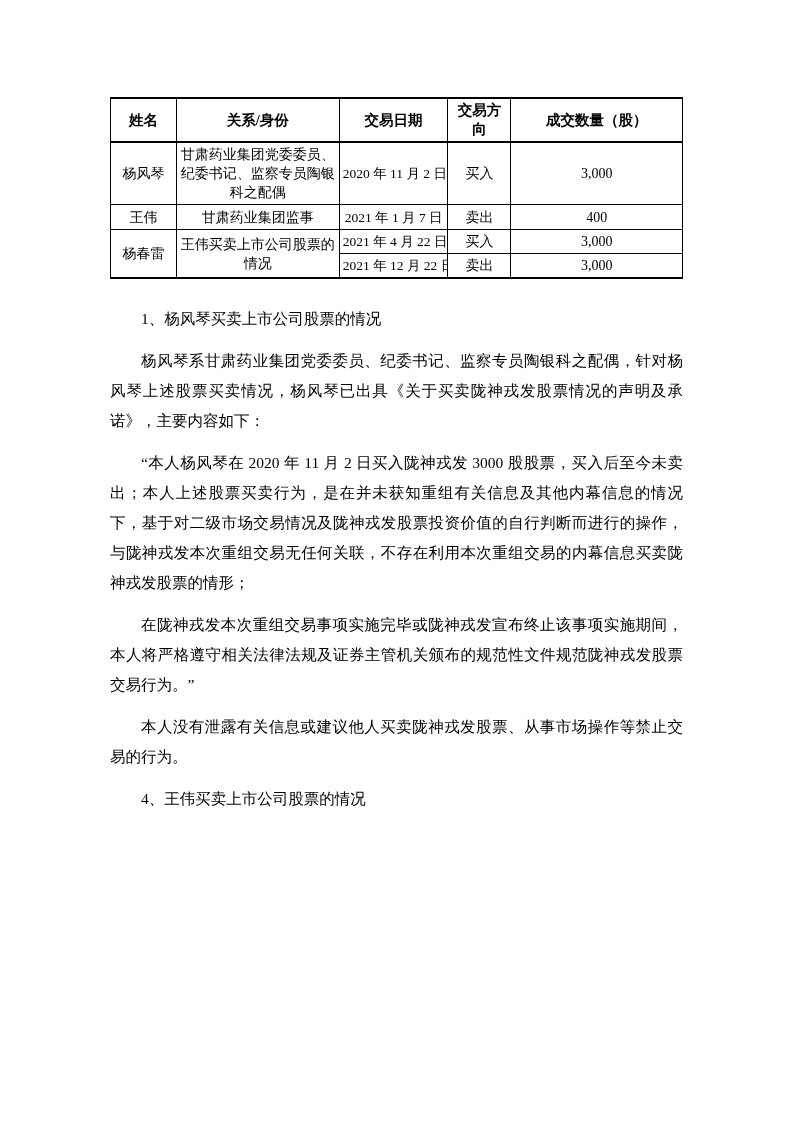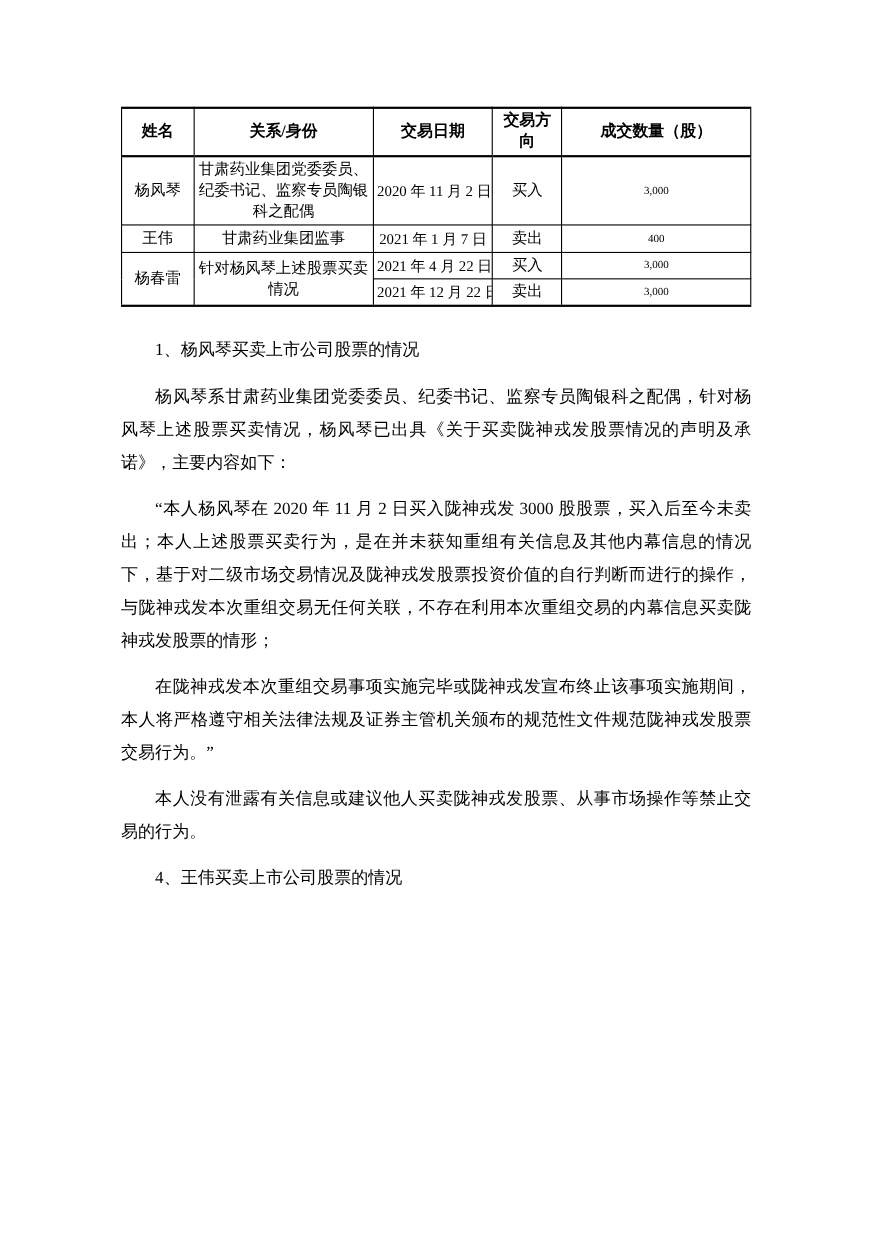--- a/index.html
+++ b/index.html
@@ -34,21 +34,21 @@
   table.tx thead th{
     font-weight:bold;
     border-bottom:2px solid #000;
     height:26px;
     font-size:14.5px;
   }
   tr.r1{height:38px;}
   tr.r2{height:25px;}
   tr.r3{height:23px;}
   td.date{white-space:nowrap;font-size:13.5px;font-family:Liberation Serif, serif;}
-  td.num{font-size:10px;}
+  td.num{font-size:14px;}
   
   .body-text{margin-top:25px;}
   .body-text p{
     margin:0 0 12px 0;
     font-size:15.5px;
     line-height:30px;
     text-align:justify;
     text-indent:2em;
     word-break:break-all;
   }
@@ -85,21 +85,21 @@
       </tr>
       <tr class="r2">
         <td>王伟</td>
         <td>甘肃药业集团监事</td>
         <td class="date">2021 年 1 月 7 日</td>
         <td>卖出</td>
         <td class="num">400</td>
       </tr>
       <tr class="r3">
         <td rowspan="2">杨春雷</td>
-        <td rowspan="2">针对杨风琴上述股票买卖情况</td>
+        <td rowspan="2">王伟买卖上市公司股票的情况</td>
         <td class="date">2021 年 4 月 22 日</td>
         <td>买入</td>
         <td class="num">3,000</td>
       </tr>
       <tr class="r3">
         <td class="date">2021 年 12 月 22 日</td>
         <td>卖出</td>
         <td class="num">3,000</td>
       </tr>
     </tbody>

